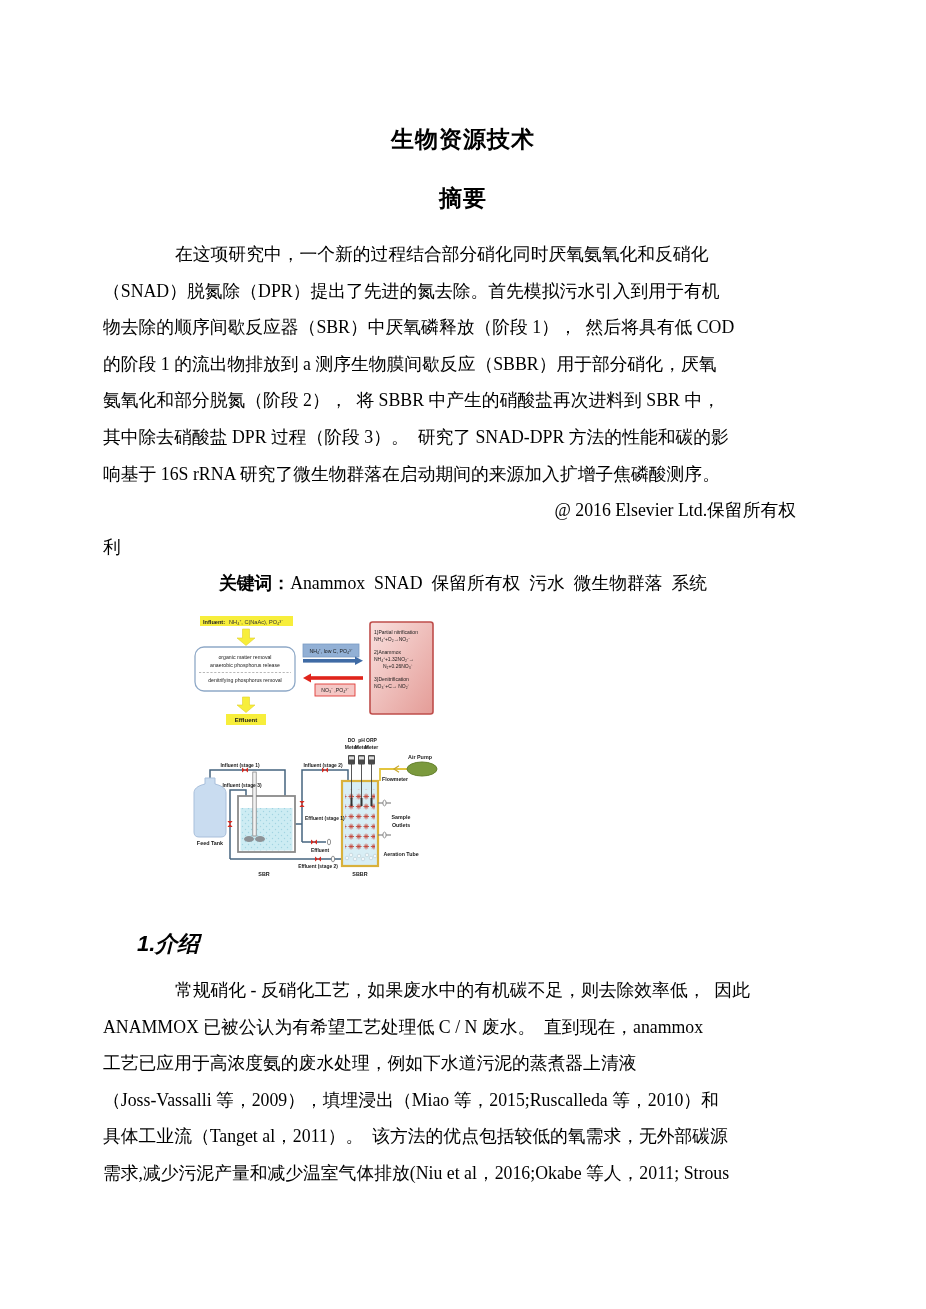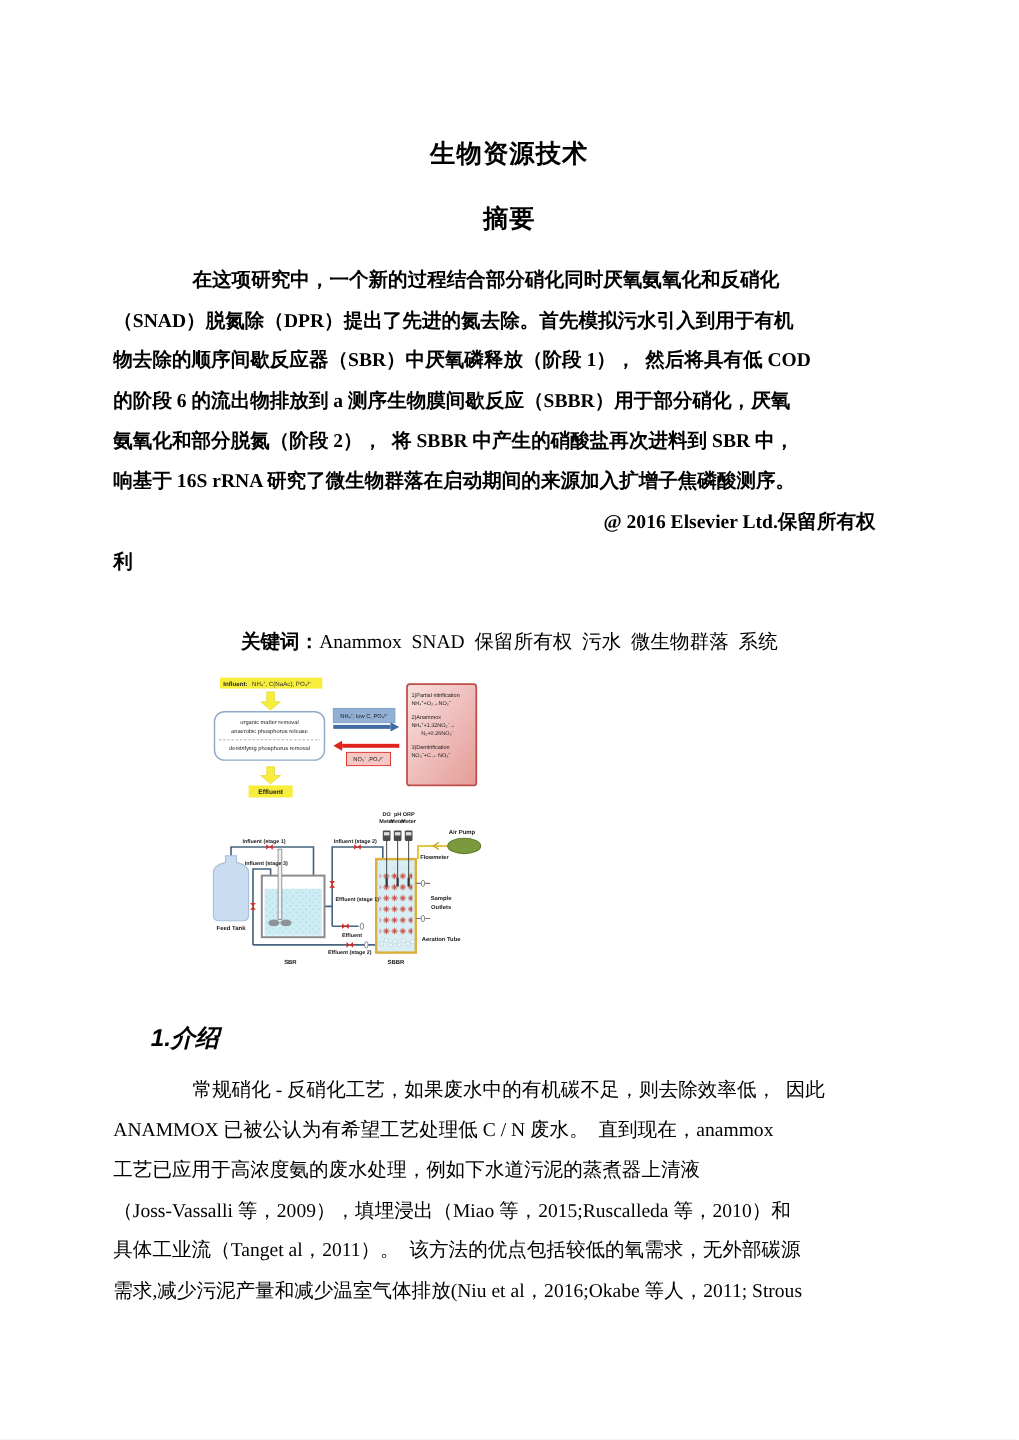--- a/index.html
+++ b/index.html
@@ -3,21 +3,21 @@
 <meta charset="utf-8">
 <style>
   html,body{margin:0;padding:0;background:#888;}
   .page{position:relative;width:926px;height:1309px;background:#ffffff;overflow:hidden;
         font-family:"Liberation Serif",serif;color:#000;}
   .center-head{position:absolute;left:0;width:100%;text-align:center;
         font-family:"Liberation Sans",sans-serif;font-weight:bold;}
   .doc-title{top:124px;font-size:23px;letter-spacing:1px;}
   .abstract-head{top:183px;font-size:23px;letter-spacing:1px;}
   .para{position:absolute;left:103px;width:723px;}
-  .abstract-para{top:236px;font-weight:bold;}
+  .abstract-para{top:236px;}
   .intro-para{top:972px;}
   .pline{height:36.6px;line-height:36.6px;font-size:17.8px;white-space:pre;overflow:visible;}
   .first-indent{padding-left:72px;}
   .right-line{text-align:right;padding-right:30px;}
   .keywords{position:absolute;left:103px;top:565px;width:723px;height:36.6px;
         line-height:36.6px;font-size:17.8px;white-space:pre;padding-left:72px;box-sizing:border-box;}
   .kw-label{font-weight:bold;font-family:"Liberation Sans",sans-serif;margin-left:44px;}
   .section-head{position:absolute;left:137px;top:929px;font-size:22px;font-weight:bold;
         font-family:"Liberation Sans",sans-serif;font-style:italic;}
   .figure-wrap{position:absolute;left:190px;top:612px;width:266px;height:278px;}
@@ -29,22 +29,23 @@
 
 <div class="page">
 
   <div class="center-head abstract-head">摘要</div>
   <div class="center-head doc-title">生物资源技术</div>
 
   <div class="para abstract-para">
     <div class="pline first-indent">在这项研究中，一个新的过程结合部分硝化同时厌氧氨氧化和反硝化</div>
     <div class="pline">（SNAD）脱氮除（DPR）提出了先进的氮去除。首先模拟污水引入到用于有机</div>
     <div class="pline">物去除的顺序间歇反应器（SBR）中厌氧磷释放（阶段 1），  然后将具有低 COD</div>
-    <div class="pline">的阶段 6 的流出物排放到 a 测序生物膜间歇反应（SBBR）用于部分硝化，厌氧</div>
+    <div class="pline">的阶段 1 的流出物排放到 a 测序生物膜间歇反应（SBBR）用于部分硝化，厌氧</div>
     <div class="pline">氨氧化和部分脱氮（阶段 2），  将 SBBR 中产生的硝酸盐再次进料到 SBR 中，</div>
+    <div class="pline">其中除去硝酸盐 DPR 过程（阶段 3）。  研究了 SNAD-DPR 方法的性能和碳的影</div>
     <div class="pline">响基于 16S rRNA 研究了微生物群落在启动期间的来源加入扩增子焦磷酸测序。</div>
     <div class="pline right-line">@ 2016 Elsevier Ltd.保留所有权</div>
     <div class="pline">利</div>
   </div>
 
   <div class="keywords"><span class="kw-label">关键词：</span><span>Anammox  SNAD  保留所有权  污水  微生物群落  系统</span></div>
 
   <div class="figure-wrap">
     <svg width="266" height="278" viewBox="0 0 266 278">
       <defs>

